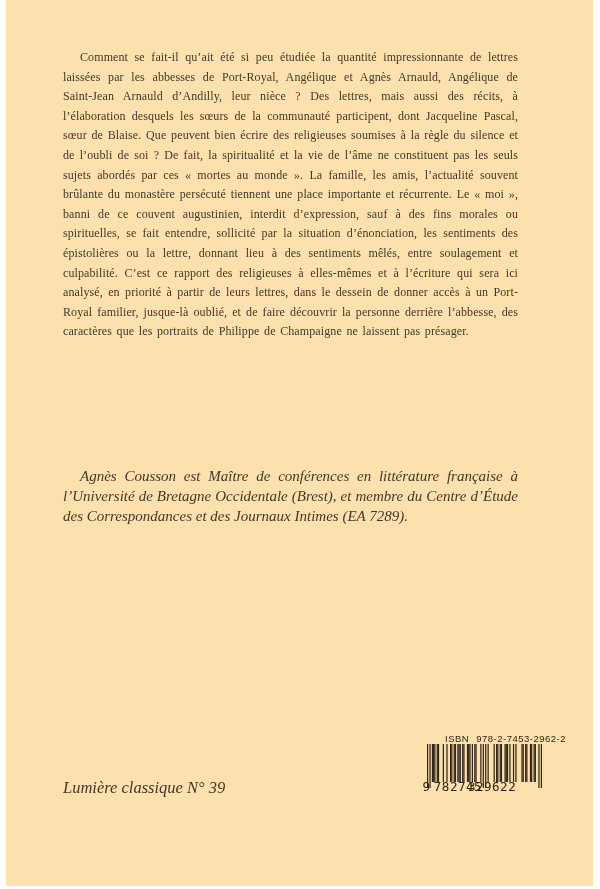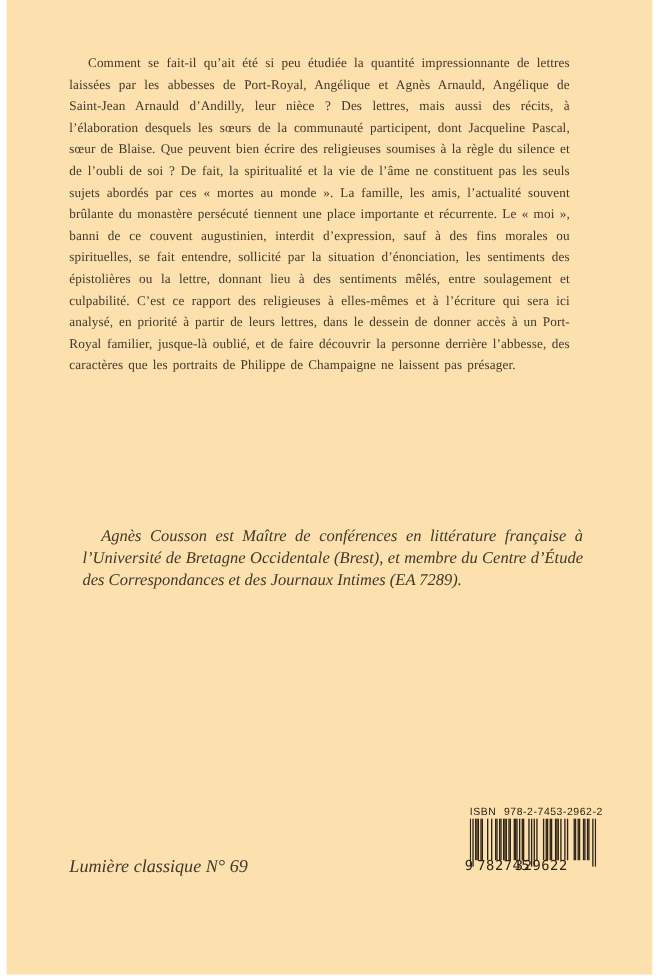--- a/index.html
+++ b/index.html
@@ -38,21 +38,21 @@
     text-indent: 17px;
     letter-spacing: 0.1px;
     word-spacing: 1.5px;
     color: #41382b;
   }
   .bio {
     position: absolute;
     left: 57px;
     top: 466px;
     width: 455px;
-    margin: 12px;
+    margin: 0;
     font-size: 15px;
     line-height: 20px;
     font-style: italic;
     text-align: justify;
     text-indent: 17px;
     color: #41382b;
   }
   .credit {
     position: absolute;
     left: 57px;
@@ -81,21 +81,21 @@
   .isbn-line {
     position: absolute;
     left: 11px;
     top: 0;
     font-family: "Liberation Sans", sans-serif;
     font-size: 9.5px;
     letter-spacing: 0.5px;
     white-space: nowrap;
     color: #2f2418;
   }
-  .isbn-line .isbn-label { margin-right: 7px; }
+  .isbn-line .isbn-label { margin-right: 7px; margin-left: 18px; }
   #barcode-svg {
     position: absolute;
     left: 11px;
     top: 11px;
     width: 115px;
     height: 44px;
   }
   #barcode-svg rect { fill: #2f2418; }
   .bc-digit {
     position: absolute;
@@ -115,21 +115,21 @@
 <div class="scan">
   <div class="cover">
 
     <p class="synopsis">Comment se fait-il qu’ait été si peu étudiée la quantité impressionnante de lettres laissées par les abbesses de Port-Royal, Angélique et Agnès Arnauld, Angélique de Saint-Jean Arnauld d’Andilly, leur nièce ? Des lettres, mais aussi des récits, à l’élaboration desquels les sœurs de la communauté participent, dont Jacqueline Pascal, sœur de Blaise. Que peuvent bien écrire des religieuses soumises à la règle du silence et de l’oubli de soi ? De fait, la spiritualité et la vie de l’âme ne constituent pas les seuls sujets abordés par ces « mortes au monde ». La famille, les amis, l’actualité souvent brûlante du monastère persécuté tiennent une place importante et récurrente. Le « moi », banni de ce couvent augustinien, interdit d’expression, sauf à des fins morales ou spirituelles, se fait entendre, sollicité par la situation d’énonciation, les sentiments des épistolières ou la lettre, donnant lieu à des sentiments mêlés, entre soulagement et culpabilité. C’est ce rapport des religieuses à elles-mêmes et à l’écriture qui sera ici analysé, en priorité à partir de leurs lettres, dans le dessein de donner accès à un Port-Royal familier, jusque-là oublié, et de faire découvrir la personne derrière l’abbesse, des caractères que les portraits de Philippe de Champaigne ne laissent pas présager.</p>
 
     <p class="bio">Agnès Cousson est Maître de conférences en littérature française à l’Université de Bretagne Occidentale (Brest), et membre du Centre d’Étude des Correspondances et des Journaux Intimes (EA 7289).</p>
 
     <div class="credit">
     </div>
 
-    <div class="series">Lumière classique N° 69</div>
+    <div class="series">Lumière classique N° 39</div>
 
     <div class="barcode-block">
       <div class="isbn-line">
         <span class="isbn-label">ISBN</span><span>978-2-7453-2962-2</span>
       </div>
       <svg id="barcode-svg" viewBox="0 0 95 44" preserveAspectRatio="none" xmlns="http://www.w3.org/2000/svg">
           <rect x="0" y="0" width="1" height="44"></rect>
           <rect x="2" y="0" width="1" height="44"></rect>
           <rect x="4" y="0" width="1" height="38"></rect>
           <rect x="5" y="0" width="1" height="38"></rect>

